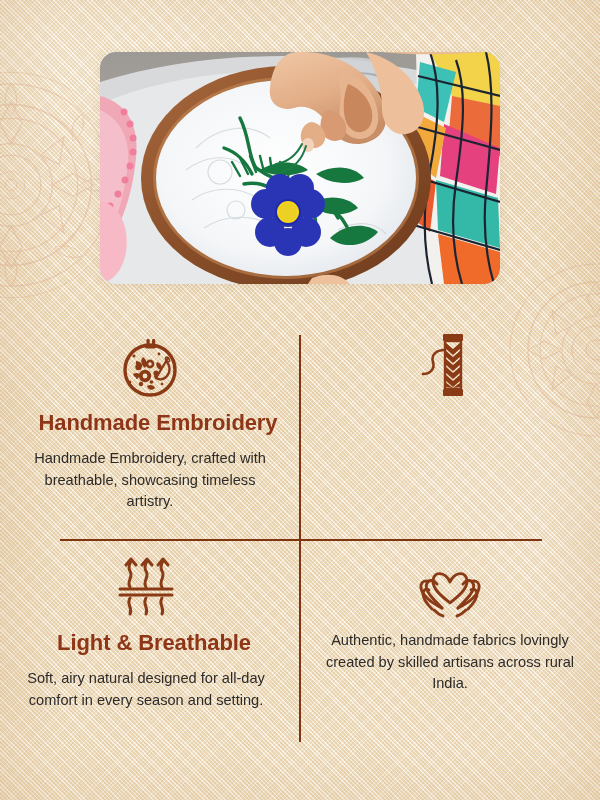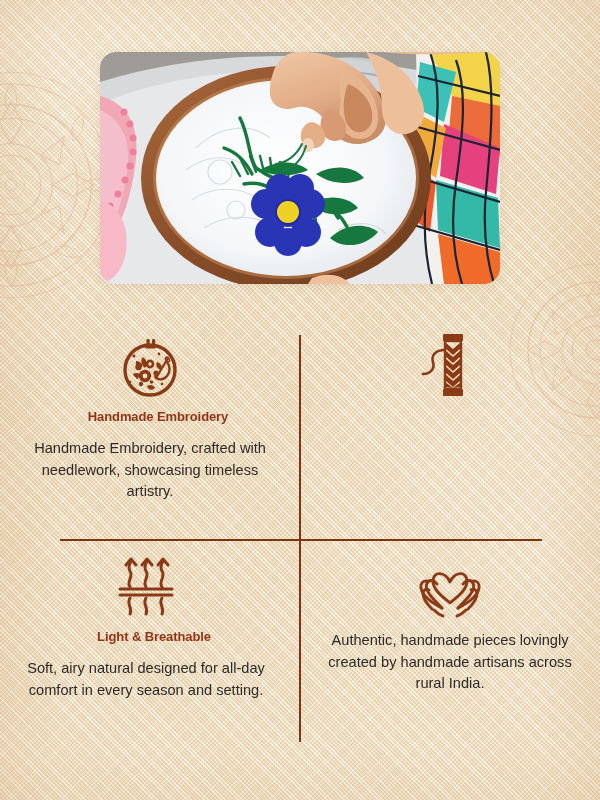--- a/index.html
+++ b/index.html
@@ -115,21 +115,21 @@
   .cell-icon {
     height: 72px;
     display: flex;
     align-items: flex-end;
     justify-content: center;
     margin-bottom: 10px;
   }
   .cell-icon svg { display: block; }
 
   .cell-title {
-    font-size: 13px;
+    font-size: 22px;
     font-weight: 700;
     color: #8f3618;
     letter-spacing: -0.1px;
     margin: 0 0 13px 16px;
     line-height: 1.15;
   }
   .cell-desc {
     font-size: 14.6px;
     line-height: 1.48;
     color: #2d2a28;
@@ -412,21 +412,21 @@
           </g>
 
           <g stroke="#8a3b16" stroke-width="2.3" fill="none" stroke-linecap="round">
             <path d="M52 26 L40 46"></path>
             <path d="M50 29 C54 33 55 39 51 44 C47 49 41 48 39 44"></path>
           </g>
           <ellipse cx="51.5" cy="27.5" rx="1.6" ry="2.6" fill="none" stroke="#8a3b16" stroke-width="1.6" transform="rotate(-30 51.5 27.5)"></ellipse>
         </svg>
       </div>
       <div class="cell-title">Handmade Embroidery</div>
-      <div class="cell-desc">Handmade Embroidery, crafted with needlework, showcasing timeless artistry.</div>
+      <div class="cell-desc">Handmade Embroidery, crafted with breathable, showcasing timeless artistry.</div>
     </div>
 
     <div class="cell" id="cell-cotton">
       <div class="cell-icon">
         <svg width="62" height="70" viewBox="0 0 62 70">
           <g fill="#8a3b16">
 
             <rect x="24" y="4" width="20" height="7" rx="1.2"></rect>
             <rect x="24" y="59" width="20" height="7" rx="1.2"></rect>
 
@@ -486,17 +486,17 @@
 
             <path d="M48 30 C51 26 56 25 58 29 C60 33 58 37 55 41 C51 46 47 50 43 54"></path>
             <path d="M43 54 C47 52 54 48 58 44 C62 40 65 36 64 31 C63 27 59 26 57 28"></path>
             <path d="M56 36 C59 34 62 36 62 40 C62 45 58 50 53 55"></path>
 
             <path d="M19 56 C22 59 25 61 28 62"></path>
             <path d="M51 56 C48 59 45 61 42 62"></path>
           </g>
         </svg>
       </div>
-      <div class="cell-desc">Authentic, handmade pieces lovingly created by handmade artisans across rural India.</div>
+      <div class="cell-desc">Authentic, handmade fabrics lovingly created by skilled artisans across rural India.</div>
     </div>
 
   </div>
 </div>
 
 </body></html>

